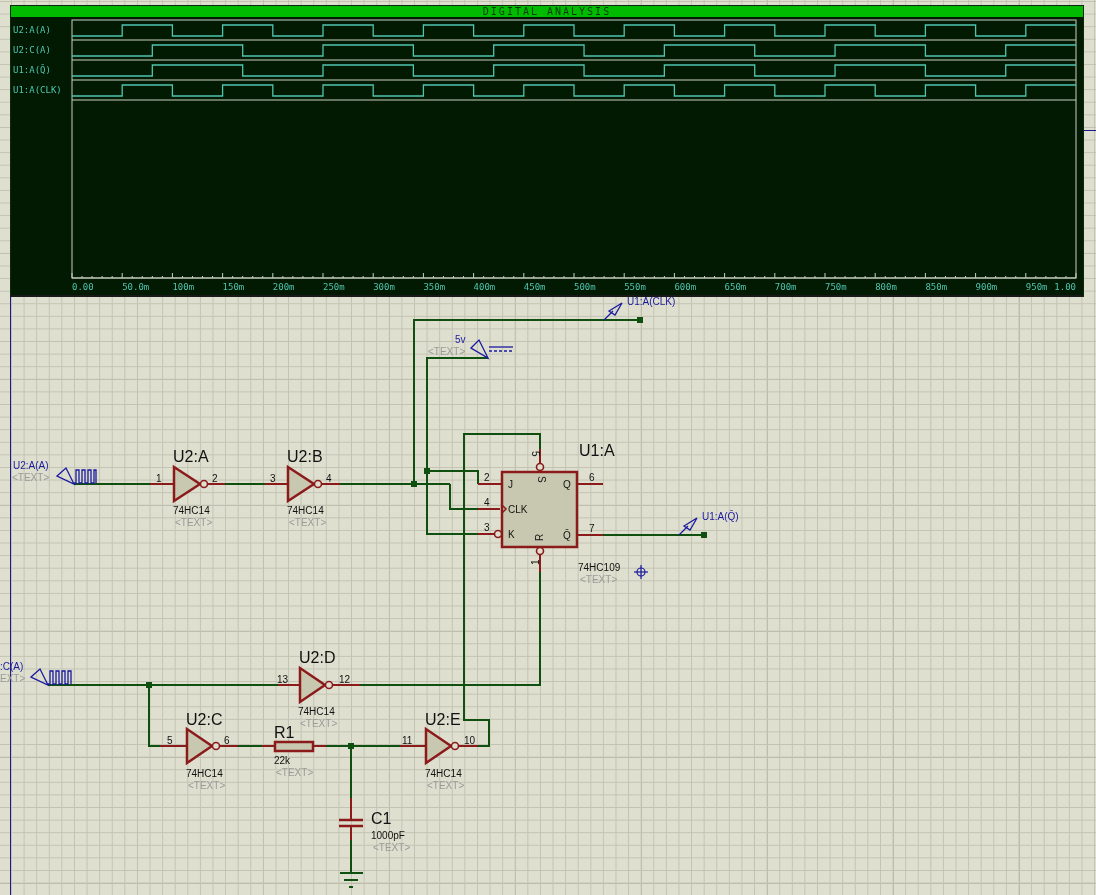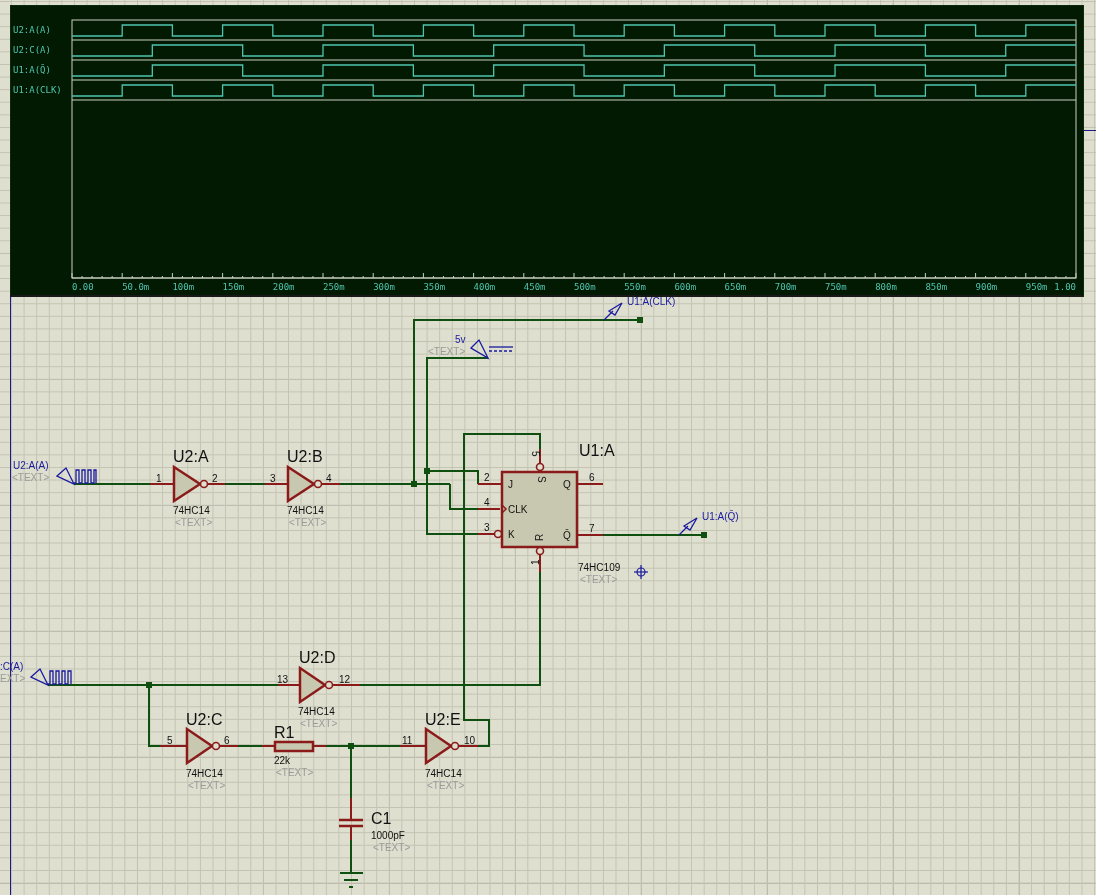--- a/index.html
+++ b/index.html
@@ -40,20 +40,21 @@
 </style>
 </head>
 <body>
 
 <div id="canvas">
   <div class="grid-bg"></div>
   <div class="left-border"></div>
   <div class="right-tick"></div>
 
   <div class="analysis">
+    <div class="analysis-title">DIGITAL ANALYSIS</div>
     <svg id="graph-svg" width="1072" height="290" style="position:absolute;left:0;top:0;">
       <g id="trace-labels">
           <text x="2" y="27" fill="#4fc4b0" font-size="9">U2:A(A)</text>
           <text x="2" y="47" fill="#4fc4b0" font-size="9">U2:C(A)</text>
           <text x="2" y="67" fill="#4fc4b0" font-size="9">U1:A(Q̄)</text>
           <text x="2" y="87" fill="#4fc4b0" font-size="9">U1:A(CLK)</text>
         </g>
       <g id="trace-frames">
           <rect x="61" y="14" width="1004" height="258" fill="none" stroke="#c8d0c0" stroke-width="1"></rect>
           <line x1="61" y1="34" x2="1065" y2="34" stroke="#c8d0c0" stroke-width="1"></line>

